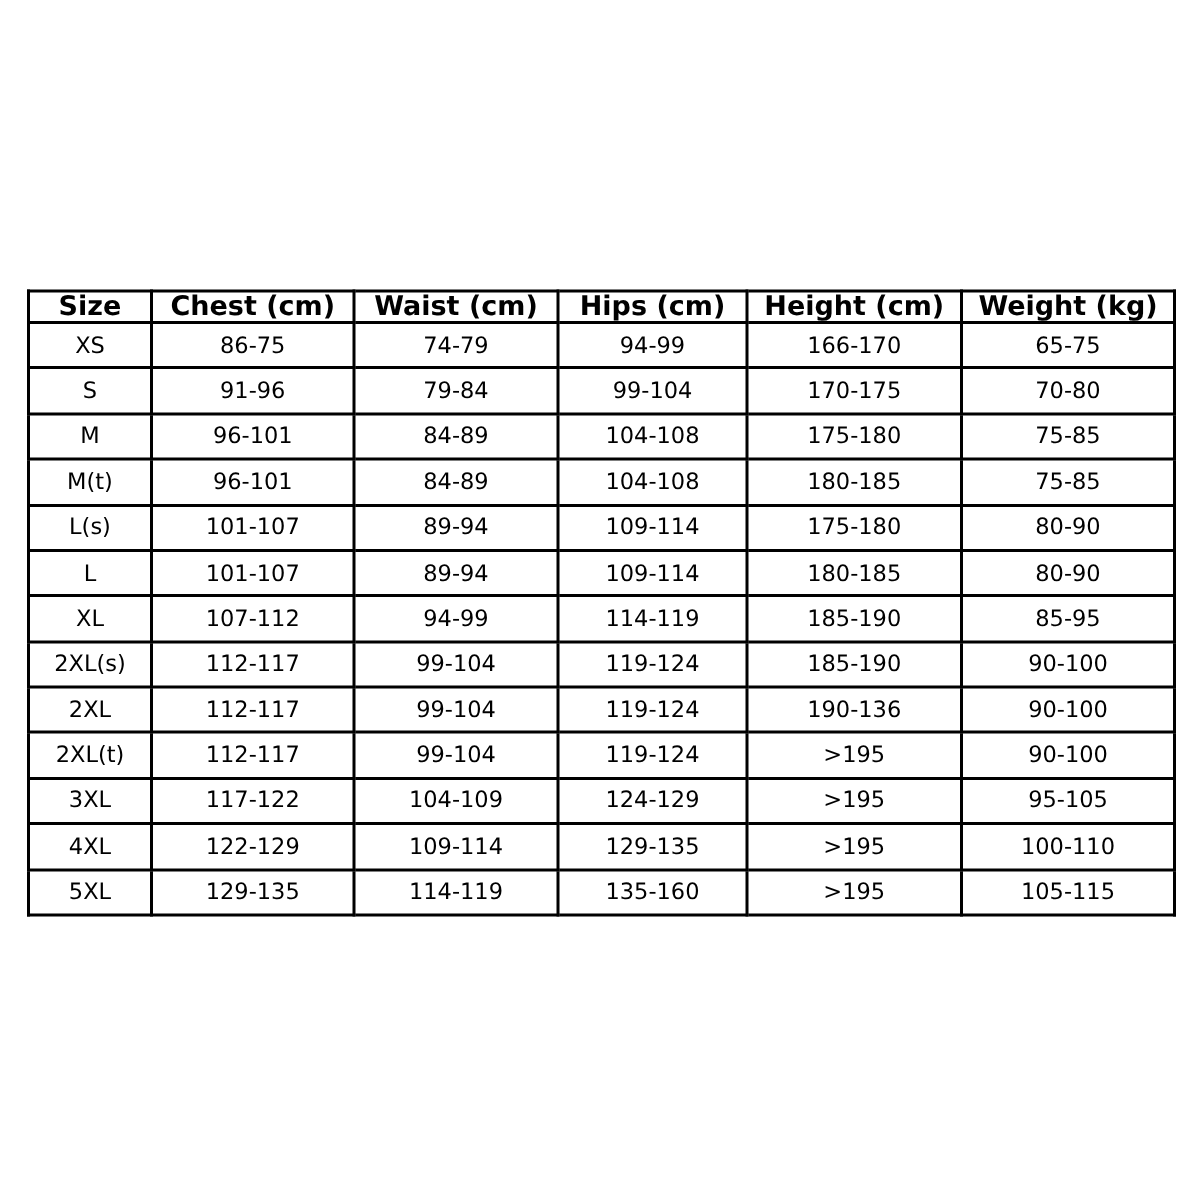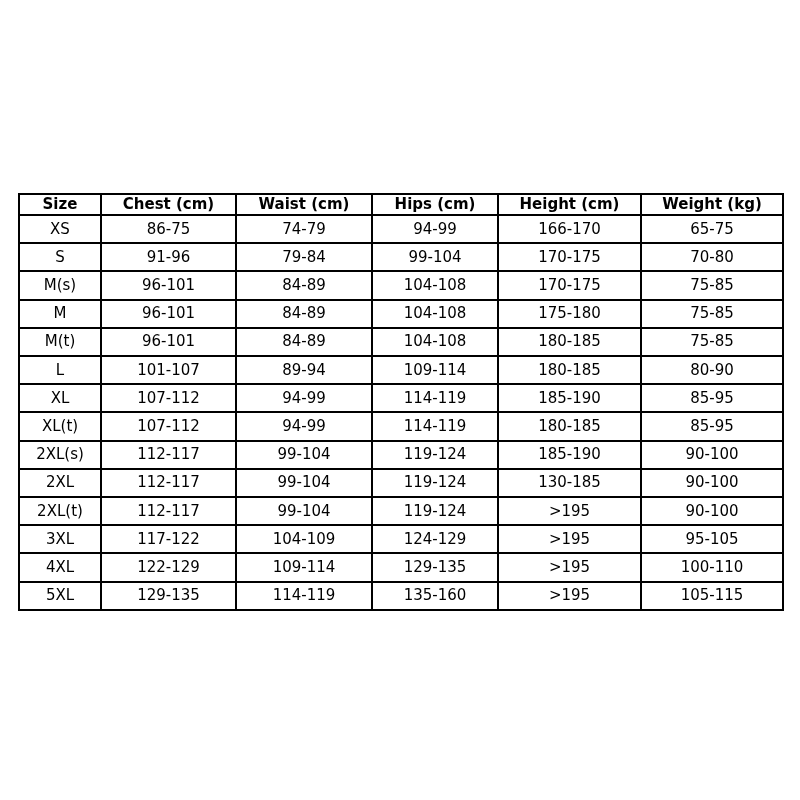--- a/index.html
+++ b/index.html
@@ -33,21 +33,21 @@
     padding: 0;
     color: #000000;
     font-size: 15px;
     line-height: 1;
     white-space: nowrap;
     overflow: hidden;
     height: 19px;
   }
   table.size-table th {
     font-weight: bold;
-    font-size: 15px;
+    font-size: 18px;
   }
 </style>
 </head>
 <body>
 
 <div class="page">
   <table class="size-table">
     <colgroup>
       <col style="width:82px">
       <col style="width:135px">
@@ -77,81 +77,73 @@
         </tr>
         <tr>
           <td>S</td>
           <td>91-96</td>
           <td>79-84</td>
           <td>99-104</td>
           <td>170-175</td>
           <td>70-80</td>
         </tr>
         <tr>
-          <td>M(s)</td>
-          <td>96-101</td>
-          <td>84-89</td>
-          <td>104-108</td>
-          <td>170-175</td>
-          <td>75-85</td>
-        </tr>
-        <tr>
           <td>M</td>
           <td>96-101</td>
           <td>84-89</td>
           <td>104-108</td>
           <td>175-180</td>
           <td>75-85</td>
         </tr>
         <tr>
           <td>M(t)</td>
           <td>96-101</td>
           <td>84-89</td>
           <td>104-108</td>
           <td>180-185</td>
           <td>75-85</td>
+        </tr>
+        <tr>
+          <td>L(s)</td>
+          <td>101-107</td>
+          <td>89-94</td>
+          <td>109-114</td>
+          <td>175-180</td>
+          <td>80-90</td>
         </tr>
         <tr>
           <td>L</td>
           <td>101-107</td>
           <td>89-94</td>
           <td>109-114</td>
           <td>180-185</td>
           <td>80-90</td>
         </tr>
         <tr>
           <td>XL</td>
           <td>107-112</td>
           <td>94-99</td>
           <td>114-119</td>
           <td>185-190</td>
           <td>85-95</td>
         </tr>
         <tr>
-          <td>XL(t)</td>
-          <td>107-112</td>
-          <td>94-99</td>
-          <td>114-119</td>
-          <td>180-185</td>
-          <td>85-95</td>
-        </tr>
-        <tr>
           <td>2XL(s)</td>
           <td>112-117</td>
           <td>99-104</td>
           <td>119-124</td>
           <td>185-190</td>
           <td>90-100</td>
         </tr>
         <tr>
           <td>2XL</td>
           <td>112-117</td>
           <td>99-104</td>
           <td>119-124</td>
-          <td>130-185</td>
+          <td>190-136</td>
           <td>90-100</td>
         </tr>
         <tr>
           <td>2XL(t)</td>
           <td>112-117</td>
           <td>99-104</td>
           <td>119-124</td>
           <td>&gt;195</td>
           <td>90-100</td>
         </tr>

